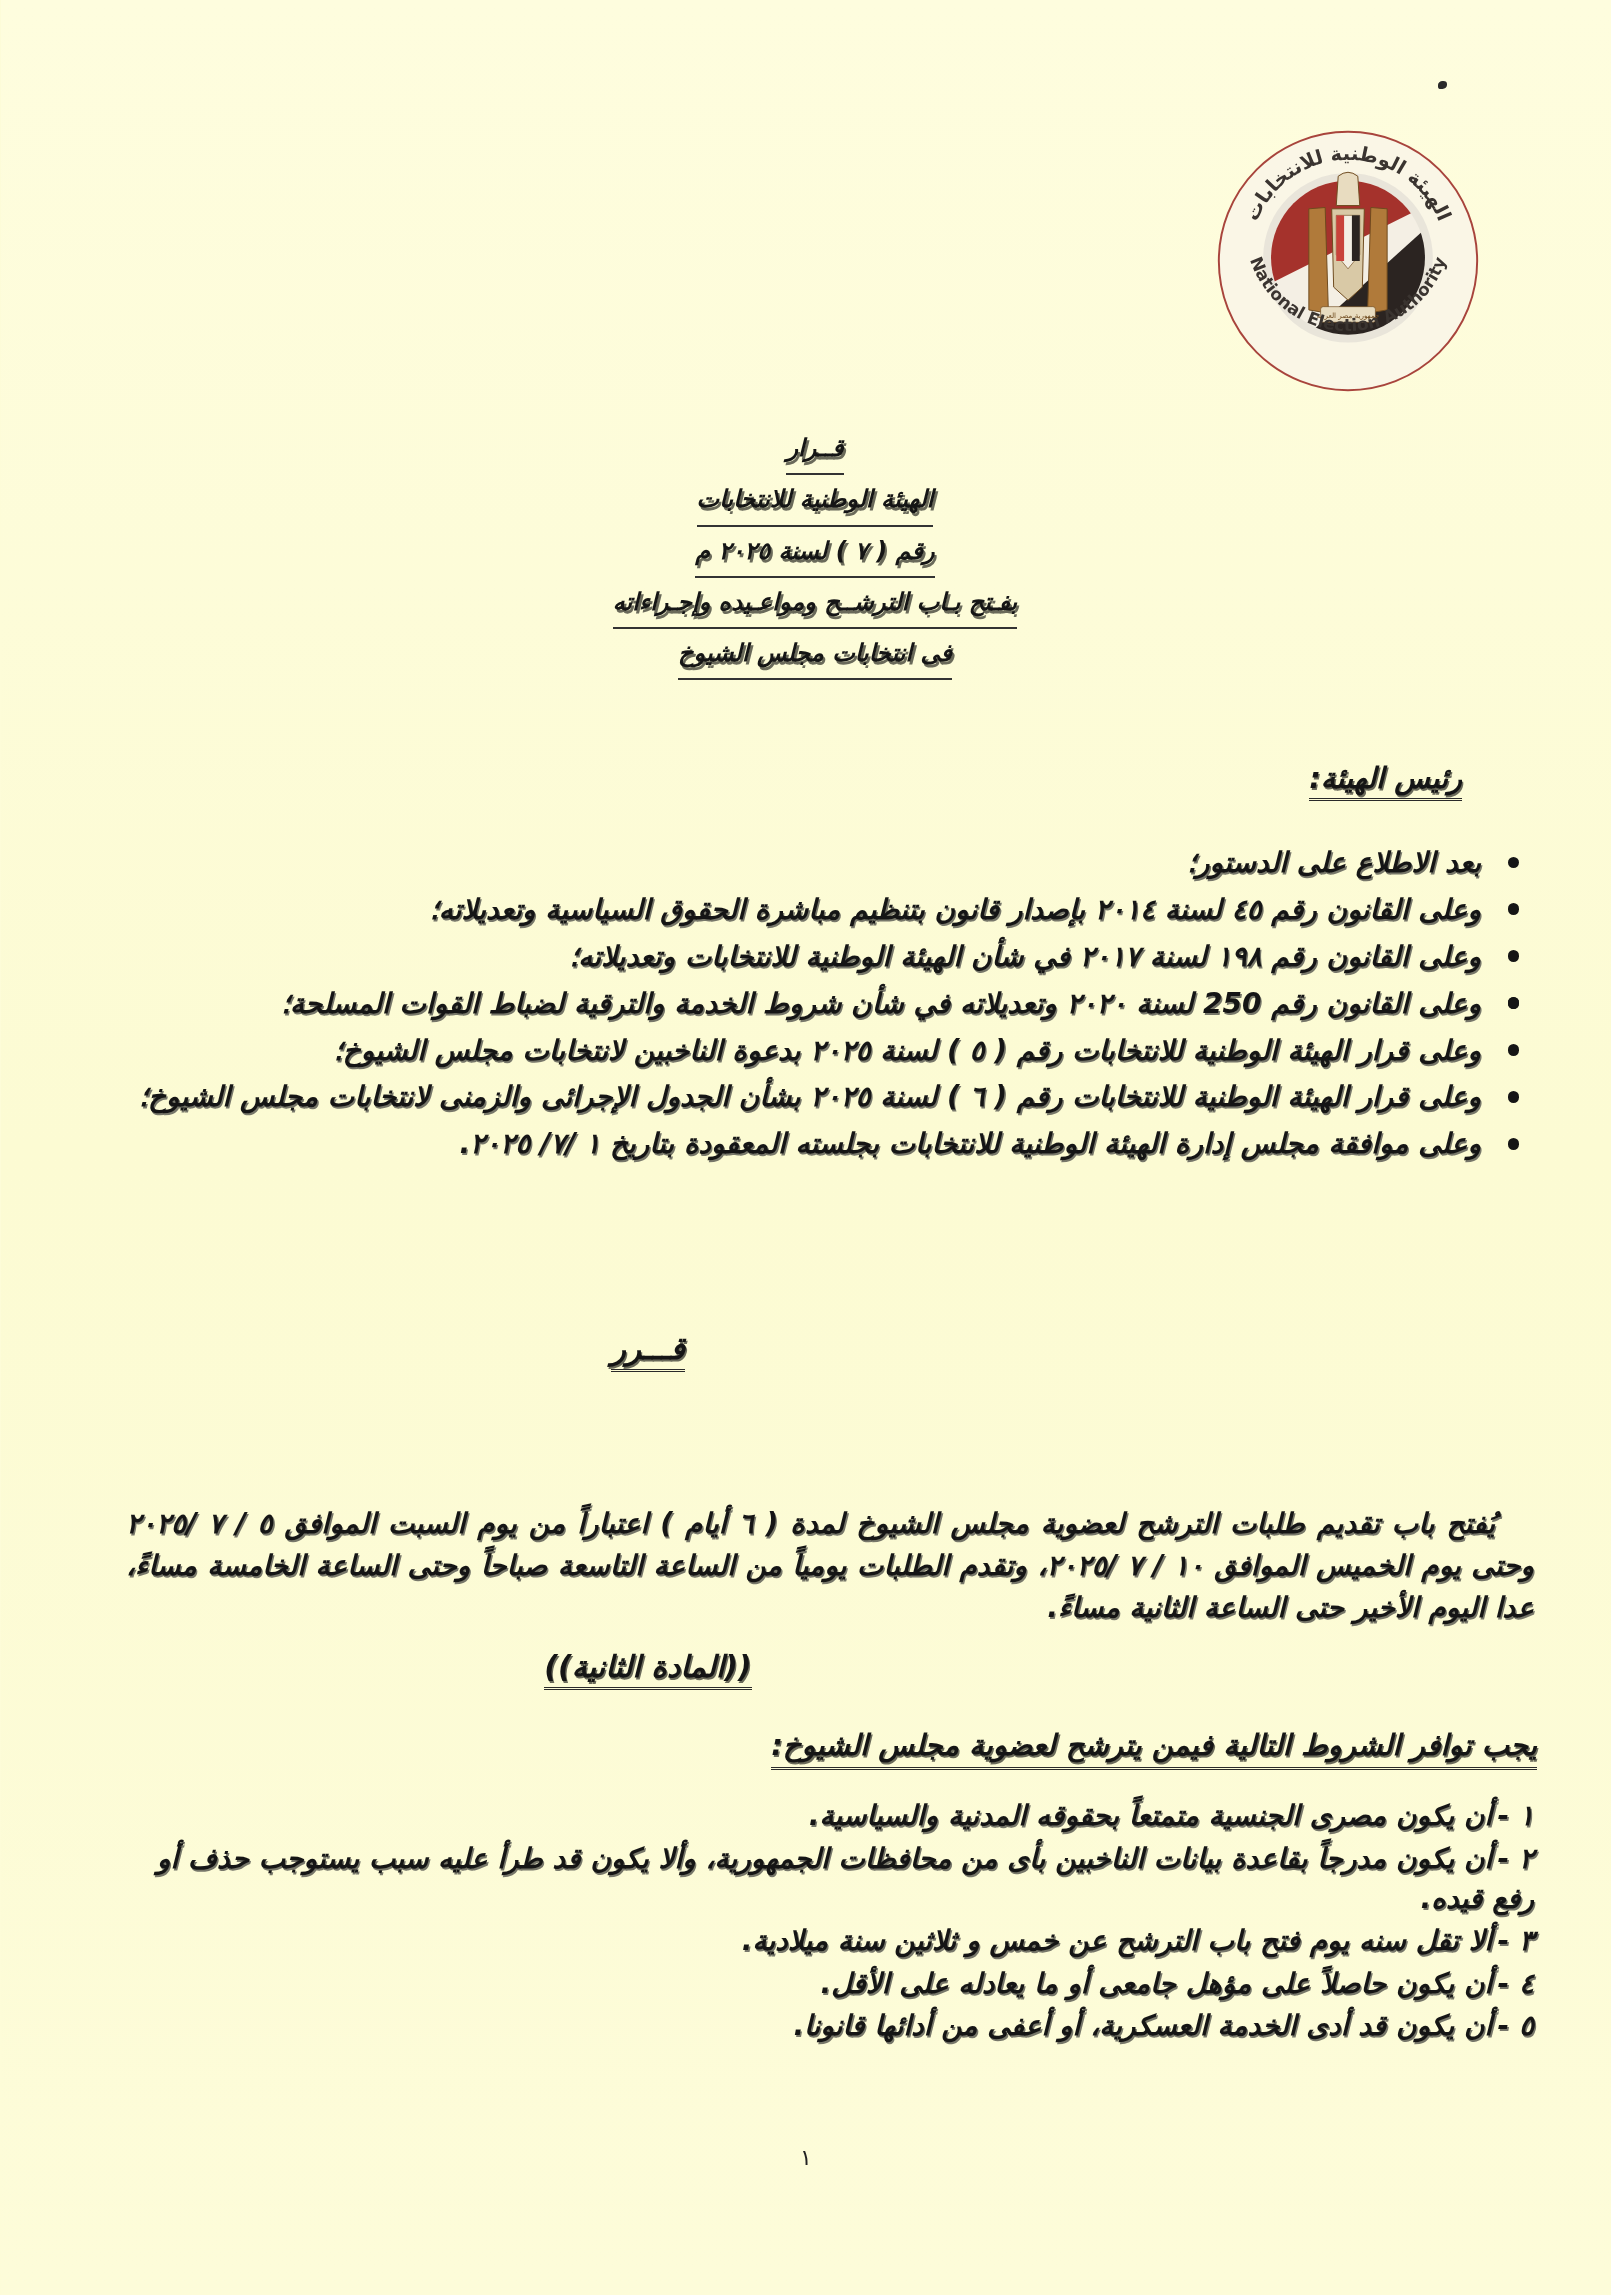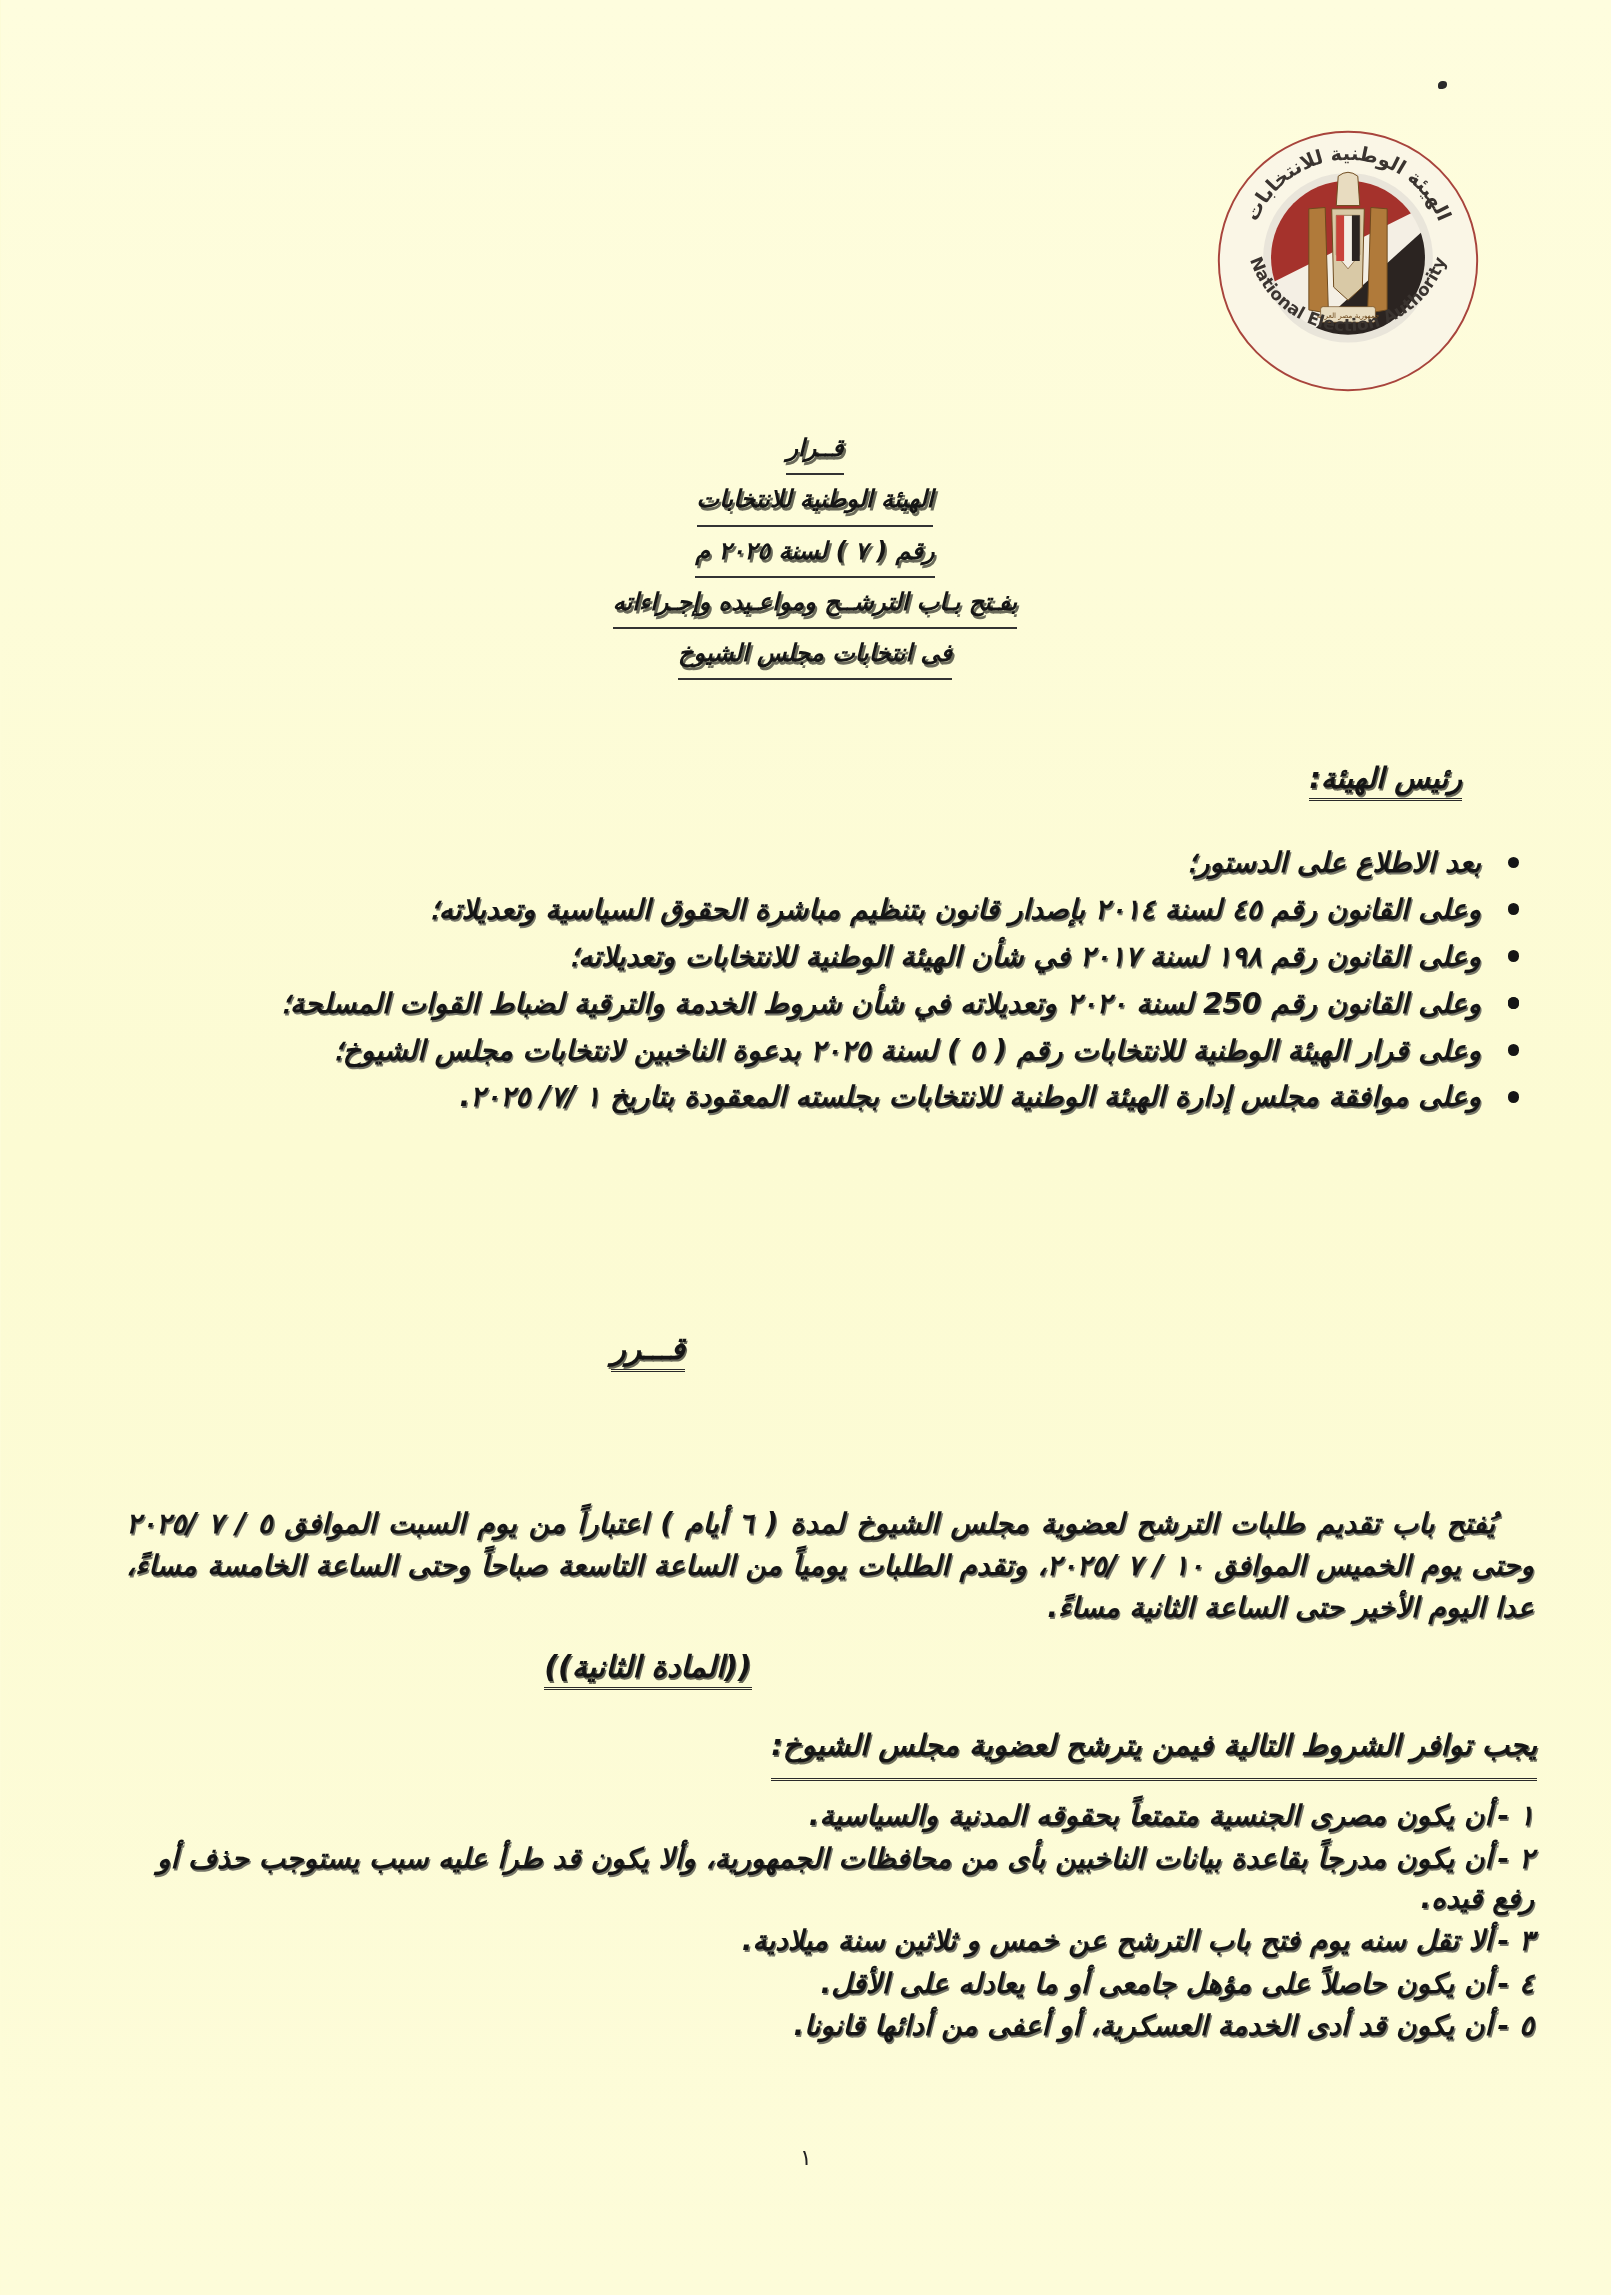--- a/index.html
+++ b/index.html
@@ -153,21 +153,21 @@
       right: 75px;
       top: 1728px;
       font-weight: bold;
       font-style: italic;
       font-size: 29px;
       color: #151515;
       text-shadow: 1.3px 2px 0 #6a6a5a;
     }
     .conditions-heading span {
       border-bottom: 3.9px double #2a2a2a;
-      padding-bottom: 16px;
+      padding-bottom: 5px;
     }
 
     
     .conditions {
       position: absolute;
       right: 78px;
       top: 1796px;
       width: 1408px;
       list-style: none;
       direction: rtl;
@@ -251,20 +251,21 @@
     <span>رئيس الهيئة:</span>
   </div>
 
   <ul class="preamble">
     <li><i class="bullet"></i><span>بعد الاطلاع على الدستور؛</span></li>
     <li><i class="bullet"></i><span>وعلى القانون رقم ٤٥ لسنة ٢٠١٤ بإصدار قانون بتنظيم مباشرة الحقوق السياسية وتعديلاته؛</span></li>
     <li><i class="bullet"></i><span>وعلى القانون رقم ١٩٨ لسنة ٢٠١٧ في شأن الهيئة الوطنية للانتخابات وتعديلاته؛</span></li>
     <li><i class="bullet"></i></li>
     <li><i class="bullet"></i><span>وعلى القانون رقم 250 لسنة ٢٠٢٠ وتعديلاته في شأن شروط الخدمة والترقية لضباط القوات المسلحة؛</span></li>
     <li><i class="bullet"></i><span>وعلى قرار الهيئة الوطنية للانتخابات رقم ( ٥ ) لسنة ٢٠٢٥ بدعوة الناخبين لانتخابات مجلس الشيوخ؛</span></li>
+    <li><i class="bullet"></i><span>وعلى قرار الهيئة الوطنية للانتخابات رقم ( ٦ ) لسنة ٢٠٢٥ بشأن الجدول الإجرائى والزمنى لانتخابات مجلس الشيوخ؛</span></li>
     <li><i class="bullet"></i><span>وعلى موافقة مجلس إدارة الهيئة الوطنية للانتخابات بجلسته المعقودة بتاريخ ١ /٧/ ٢٠٢٥.</span></li>
   </ul>
 
   <div class="center-heading decree-word">
     <span>قـــرر</span>
   </div>
 
   <p class="article-1-body">يُفتح باب تقديم طلبات الترشح لعضوية مجلس الشيوخ لمدة ( ٦ أيام ) اعتباراً من يوم السبت الموافق ٥ / ٧ /٢٠٢٥ وحتى يوم الخميس الموافق ١٠ / ٧ /٢٠٢٥، وتقدم الطلبات يومياً من الساعة التاسعة صباحاً وحتى الساعة الخامسة مساءً، عدا اليوم الأخير حتى الساعة الثانية مساءً.</p>
 
   <div class="center-heading article-2">

